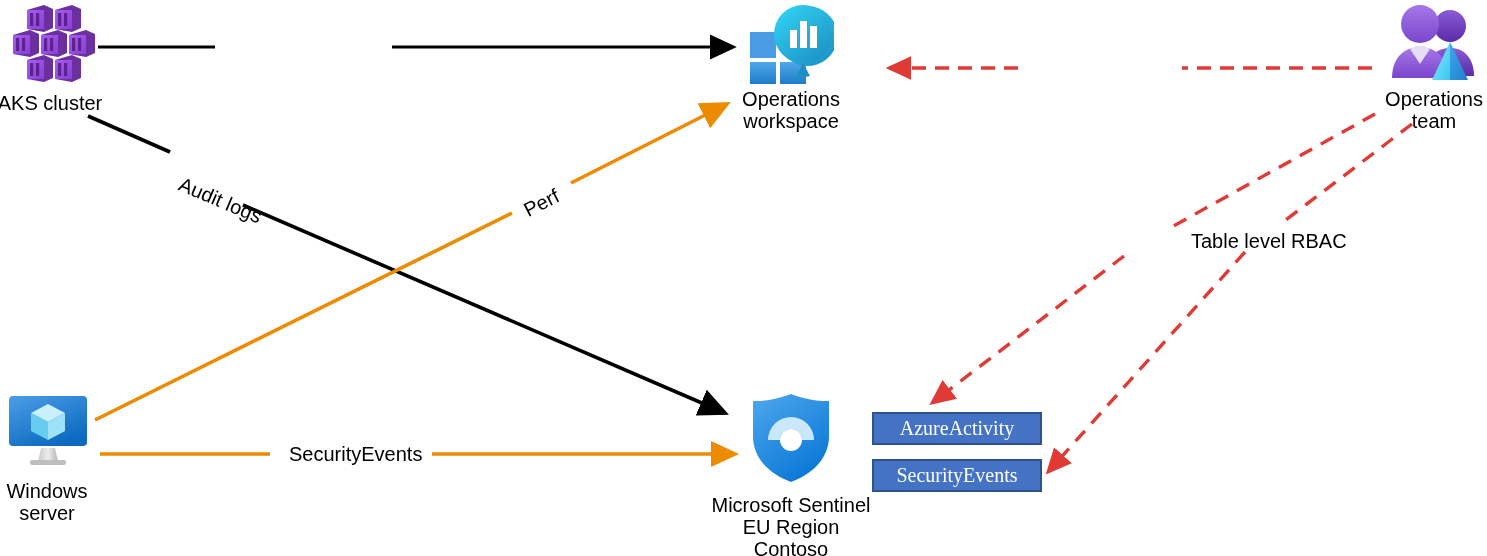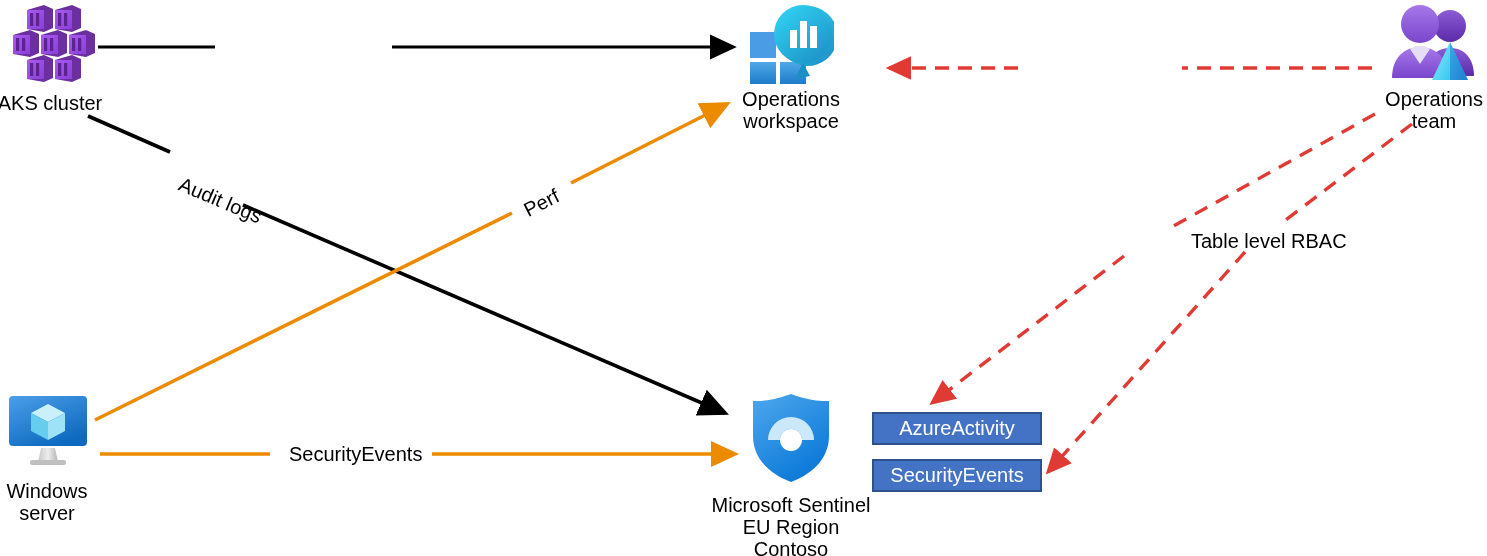--- a/index.html
+++ b/index.html
@@ -43,21 +43,21 @@
     line-height: 22px;
     color: #000000;
     white-space: nowrap;
   }
   .badge {
     position: absolute;
     box-sizing: border-box;
     display: flex;
     align-items: center;
     justify-content: center;
-    font-family: Liberation Sans, sans-serif;
+    font-family: Liberation Serif, serif;
     font-size: 20px;
     color: #ffffff;
     background: #4472c4;
     border: 2px solid #2f528f;
   }
   .icon-box {
     position: absolute;
   }
 </style>
 </head>

